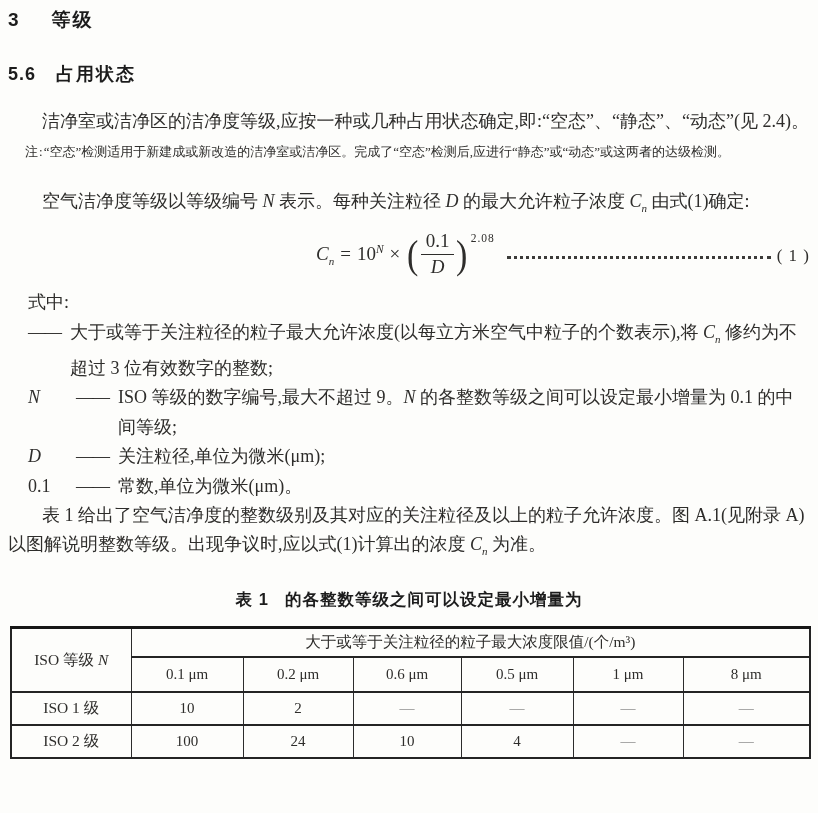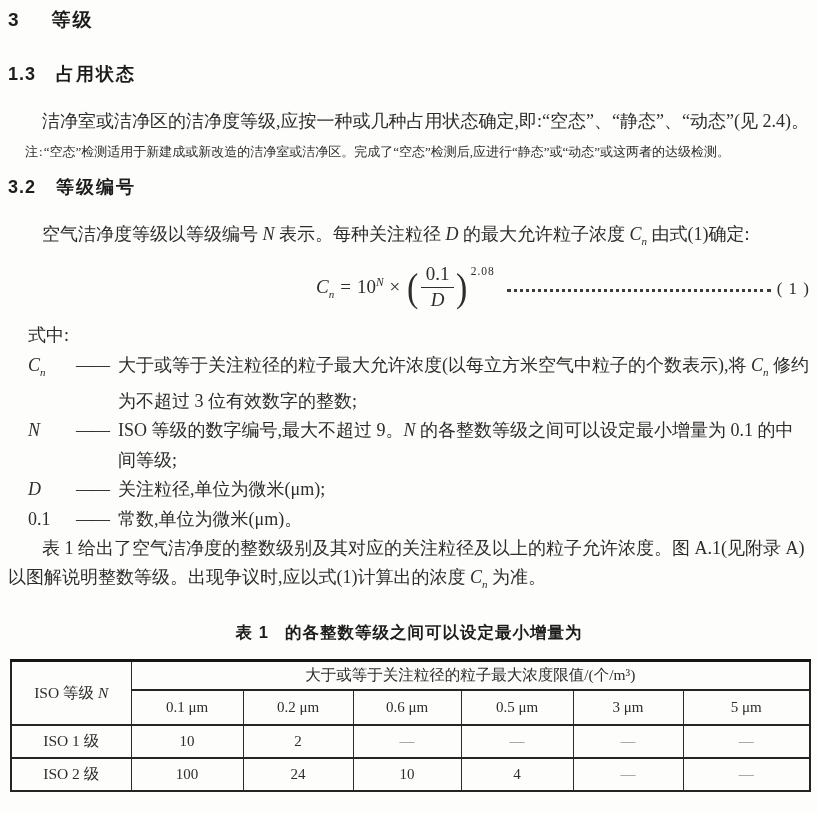--- a/index.html
+++ b/index.html
@@ -84,32 +84,28 @@
 <body>
 
 <div class="page">
 
   <div class="sec-heading h-l1">
     <span class="sec-num">3</span>
     <span class="sec-title">等级</span>
   </div>
 
   <div class="sec-heading h-l2 mt-31">
-    <span class="sec-num">1.3</span>
+    <span class="sec-num">5.6</span>
     <span class="sec-title">占用状态</span>
   </div>
 
   <p class="para first">洁净室或洁净区的洁净度等级,应按一种或几种占用状态确定,即:“空态”、“静态”、“动态”(见 2.4)。</p>
 
   <div class="note"><span class="note-label">注:</span><span>“空态”检测适用于新建成或新改造的洁净室或洁净区。完成了“空态”检测后,应进行“静态”或“动态”或这两者的达级检测。</span></div>
 
-  <div class="sec-heading h-l2 mt-32">
-    <span class="sec-num">3.2</span>
-    <span class="sec-title">等级编号</span>
-  </div>
 
   <p class="para first"><span>空气洁净度等级以等级编号 </span><span class="mi">N</span><span> 表示。每种关注粒径 </span><span class="mi">D</span><span> 的最大允许粒子浓度 </span><span class="mi">C</span><sub class="msub">n</sub><span> 由式(1)确定:</span></p>
 
   <div class="formula-line">
     <span class="formula">
       <span class="flat"><span class="mi">C</span><sub class="msub">n</sub><span class="op">=</span><span>10</span><sup class="mi">N</sup><span class="op">×</span></span>
       <span class="paren">(</span>
       <span class="frac">
         <span class="num">0.1</span>
         <span class="den mi">D</span>
@@ -118,21 +114,20 @@
       <span class="outer-exp">2.08</span>
     </span>
     <span class="dots"></span>
     <span class="eqnum">( 1 )</span>
   </div>
 
   <div class="where">式中:</div>
 
   <div class="def-list">
     <div class="def-row">
-      <span class="def-term"><span class="mi">C</span><sub class="msub">n</sub></span>
       <span class="def-dash">——</span>
       <span class="def-desc"><span>大于或等于关注粒径的粒子最大允许浓度(以每立方米空气中粒子的个数表示),将 </span><span class="mi">C</span><sub class="msub">n</sub><span> 修约为不超过 3 位有效数字的整数;</span></span>
     </div>
     <div class="def-row">
       <span class="def-term"><span class="mi">N</span></span>
       <span class="def-dash">——</span>
       <span class="def-desc"><span>ISO 等级的数字编号,最大不超过 9。</span><span class="mi">N</span><span> 的各整数等级之间可以设定最小增量为 0.1 的中间等级;</span></span>
     </div>
     <div class="def-row">
       <span class="def-term"><span class="mi">D</span></span>
@@ -165,22 +160,22 @@
     <thead>
       <tr class="hdr1">
         <th rowspan="2" class="iso-col"><span>ISO 等级 </span><span class="mi">N</span></th>
         <th colspan="6">大于或等于关注粒径的粒子最大浓度限值/(个/m³)</th>
       </tr>
       <tr class="hdr2">
         <th>0.1 μm</th>
         <th>0.2 μm</th>
         <th>0.6 μm</th>
         <th>0.5 μm</th>
-        <th>3 μm</th>
-        <th>5 μm</th>
+        <th>1 μm</th>
+        <th>8 μm</th>
       </tr>
     </thead>
     <tbody>
       <tr>
         <td class="iso-col">ISO 1 级</td>
         <td>10</td>
         <td>2</td>
         <td class="dash-cell">—</td>
         <td class="dash-cell">—</td>
         <td class="dash-cell">—</td>

